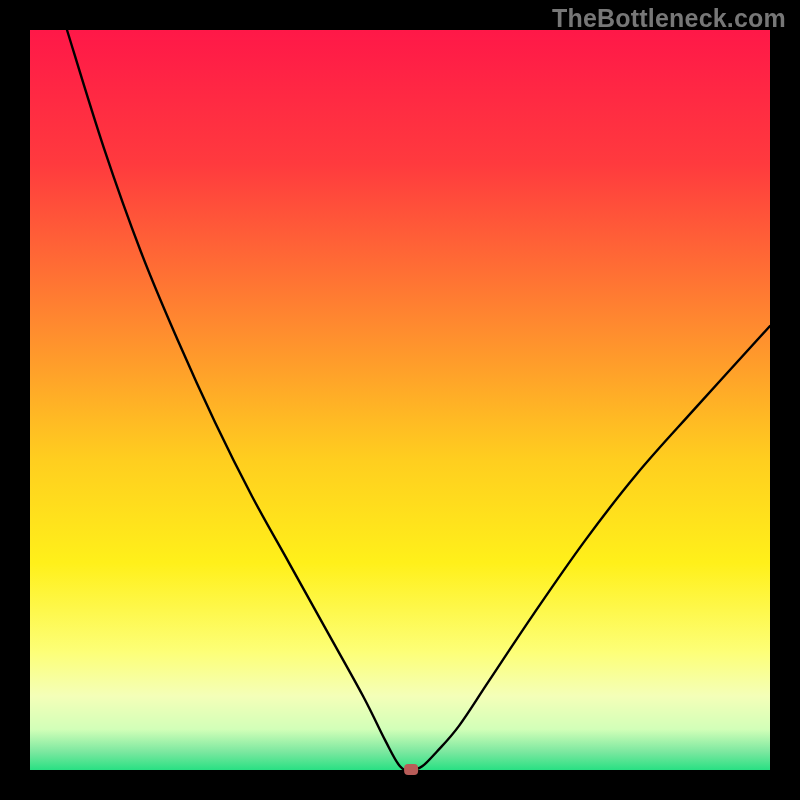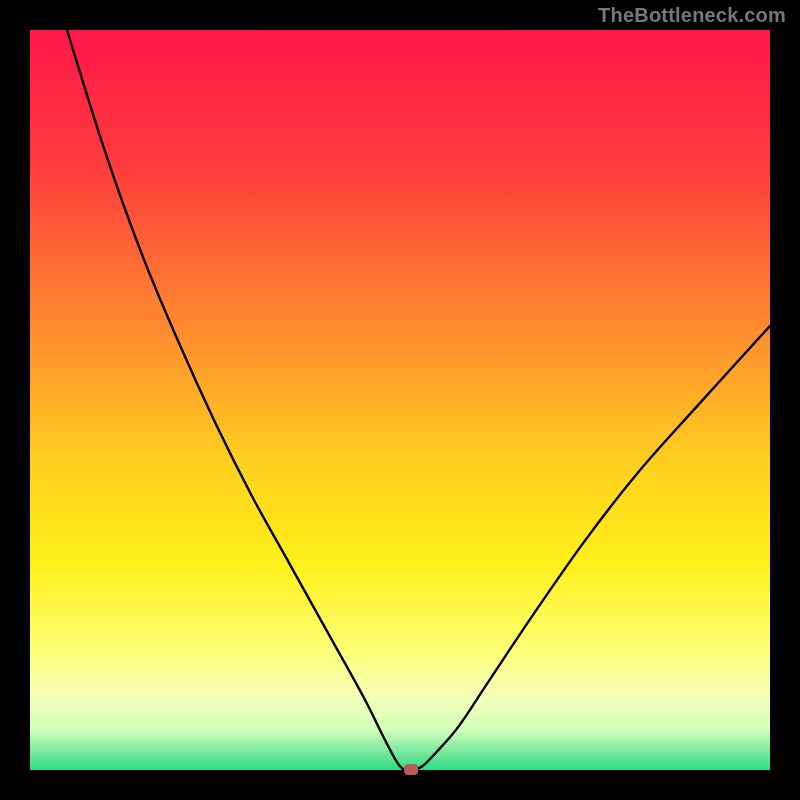--- a/index.html
+++ b/index.html
@@ -14,21 +14,21 @@
   .wrap {
     position: relative;
     width: 800px;
     height: 800px;
   }
   .attribution {
     position: absolute;
     right: 14px;
     top: 4px;
     color: #777;
-    font-size: 20px;
+    font-size: 25px;
     font-weight: 600;
     letter-spacing: 0.2px;
   }
   svg {
     display: block;
   }
 </style>
 </head>
 <body>
 

